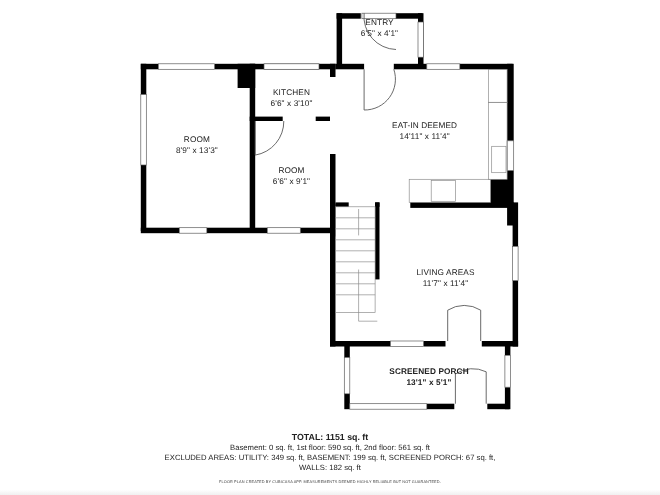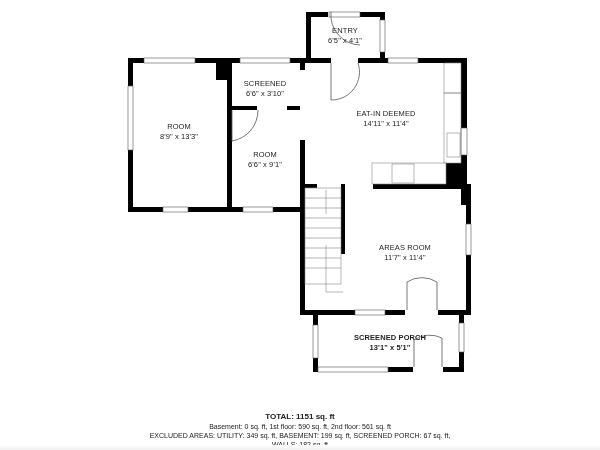--- a/index.html
+++ b/index.html
@@ -1,21 +1,21 @@
 <!DOCTYPE html>
 <html><head>
 <meta charset="utf-8">
 <style>
   html, body { margin: 0; padding: 0; background: #ffffff; }
   body { width: 600px; height: 450px; position: relative; overflow: hidden; font-family: "Liberation Sans", sans-serif; }
   #plan { position: absolute; left: 0; top: 0; width: 600px; height: 450px; }
   .room-label { position: absolute; text-align: center; color: #222; font-size: 7.5px; line-height: 10px; letter-spacing: 0.1px; transform: translateX(-50%); white-space: nowrap; }
   .room-label .nm { display: block; }
   .room-label .dim { display: block; }
-  .footer { position: absolute; left: 0; width: 600px; text-align: center; color: #222; white-space: nowrap; margin-top: 19px; }
+  .footer { position: absolute; left: 0; width: 600px; text-align: center; color: #222; white-space: nowrap; }
   .total { top: 393px; font-size: 8px; font-weight: bold; }
   .line1 { top: 404px; font-size: 7px; }
   .line2 { top: 413px; font-size: 7px; }
   .line3 { top: 422px; font-size: 7px; }
   .disclaimer { top: 436px; font-size: 3.5px; letter-spacing: 0.1px; color: #444; }
   .bottom-fade { position: absolute; left: 0; top: 445px; width: 600px; height: 5px; background: linear-gradient(#ffffff, #f0f0f0); }
 </style>
 </head>
 <body>
 
@@ -119,42 +119,42 @@
 
   <g stroke="#888" stroke-width="0.6" fill="none">
     <rect x="444" y="63" width="17" height="30"></rect>
     <rect x="444" y="93" width="17" height="70"></rect>
     <rect x="372" y="163" width="74" height="21"></rect>
     <rect x="392" y="164" width="22" height="19"></rect>
     <rect x="447" y="133" width="13" height="24"></rect>
   </g>
 </svg>
 
-<div class="room-label" style="left:345px; top:26px;">
+<div class="room-label" style="left:345px; top:16px;">
   <span class="nm">ENTRY</span>
   <span class="dim">6'5" x 4'1"</span>
 </div>
 <div class="room-label" style="left:265px; top:79px;">
-  <span class="nm">SCREENED</span>
+  <span class="nm">KITCHEN</span>
   <span class="dim">6'6" x 3'10"</span>
 </div>
 <div class="room-label" style="left:179px; top:122px;">
   <span class="nm">ROOM</span>
   <span class="dim">8'9" x 13'3"</span>
 </div>
 <div class="room-label" style="left:265px; top:150px;">
   <span class="nm">ROOM</span>
   <span class="dim">6'6" x 9'1"</span>
 </div>
 <div class="room-label" style="left:386px; top:109px;">
   <span class="nm">EAT-IN DEEMED</span>
   <span class="dim">14'11" x 11'4"</span>
 </div>
 <div class="room-label" style="left:405px; top:243px;">
-  <span class="nm">AREAS ROOM</span>
+  <span class="nm">LIVING AREAS</span>
   <span class="dim">11'7" x 11'4"</span>
 </div>
 <div class="room-label" style="left:390px; top:333px;font-weight:bold;">
   <span class="nm">SCREENED PORCH</span>
   <span class="dim">13'1" x 5'1"</span>
 </div>
 
 <div class="footer total">TOTAL: 1151 sq. ft</div>
 <div class="footer line1">Basement: 0 sq. ft, 1st floor: 590 sq. ft, 2nd floor: 561 sq. ft</div>
 <div class="footer line2">EXCLUDED AREAS: UTILITY: 349 sq. ft, BASEMENT: 199 sq. ft, SCREENED PORCH: 67 sq. ft,</div>

